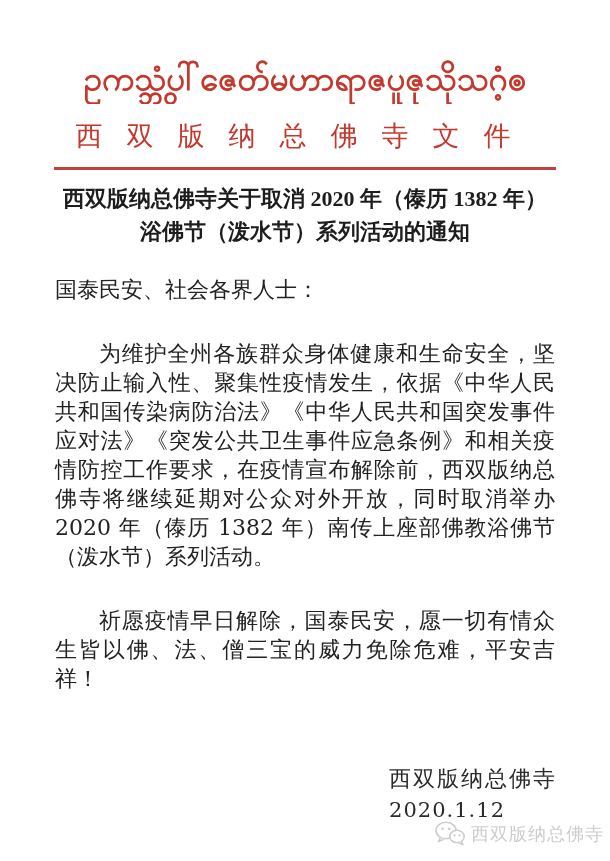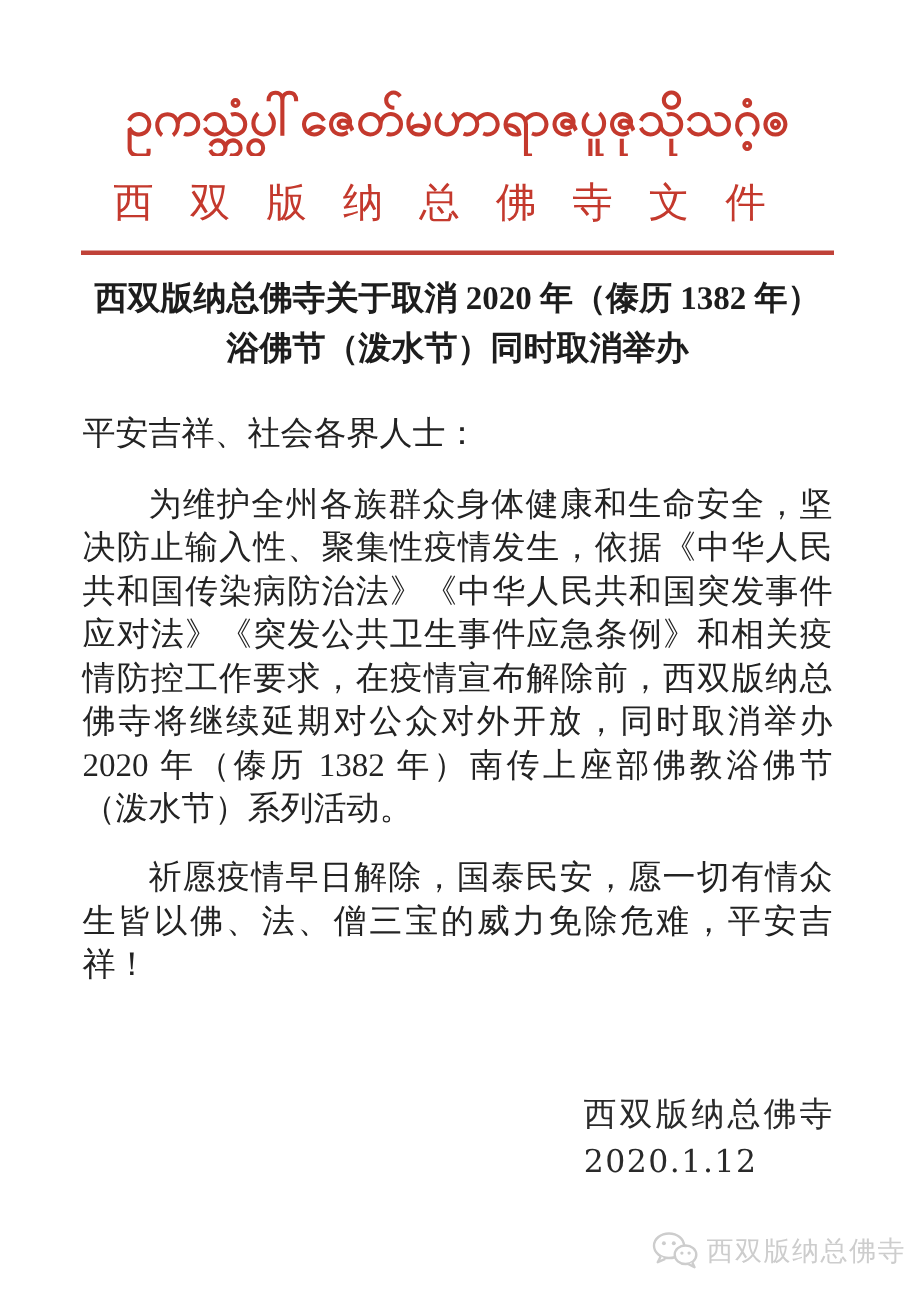--- a/index.html
+++ b/index.html
@@ -60,25 +60,24 @@
     font-family: "DejaVu Serif", serif;
     font-size: 22px;
     line-height: 29px;
     color: #232323;
   }
   .salutation {
     margin-top: 27px;
     text-align: left;
   }
   .para {
-    margin: 17px 0 0 0;
+    margin: 35px 0 0 0;
     text-indent: 2em;
     text-align: justify;
     text-justify: inter-character;
-    font-family: Liberation Serif, serif;
   }
   .signature {
     margin-top: 71px;
     text-align: right;
     padding-right: 53px;
     font-size: 22px;
     letter-spacing: 2px;
     color: #2a2a2a;
   }
   .sign-date {
@@ -110,25 +109,25 @@
 <div class="page">
 
   <div class="dai-script">ဥကသ္ဘွံပါ်ဇေတ်မဟာရာဇပူဇုသိုသဂံ့ၜ</div>
 
   <div class="org-title">西双版纳总佛寺文件</div>
 
   <div class="red-rule"></div>
 
   <div class="notice-title">
     <div>西双版纳总佛寺关于取消 2020 年（傣历 1382 年）</div>
-    <div>浴佛节（泼水节）同时取消举办</div>
+    <div>浴佛节（泼水节）系列活动的通知</div>
   </div>
 
   <div class="body-col">
-    <div class="salutation">平安吉祥、社会各界人士：</div>
+    <div class="salutation">国泰民安、社会各界人士：</div>
 
     <p class="para">为维护全州各族群众身体健康和生命安全，坚决防止输入性、聚集性疫情发生，依据《中华人民共和国传染病防治法》《中华人民共和国突发事件应对法》《突发公共卫生事件应急条例》和相关疫情防控工作要求，在疫情宣布解除前，西双版纳总佛寺将继续延期对公众对外开放，同时取消举办 2020 年（傣历 1382 年）南传上座部佛教浴佛节（泼水节）系列活动。</p>
 
     <p class="para">祈愿疫情早日解除，国泰民安，愿一切有情众生皆以佛、法、僧三宝的威力免除危难，平安吉祥！</p>
   </div>
 
   <div class="signature">西双版纳总佛寺</div>
 
   <div class="sign-date">2020.1.12</div>
 

